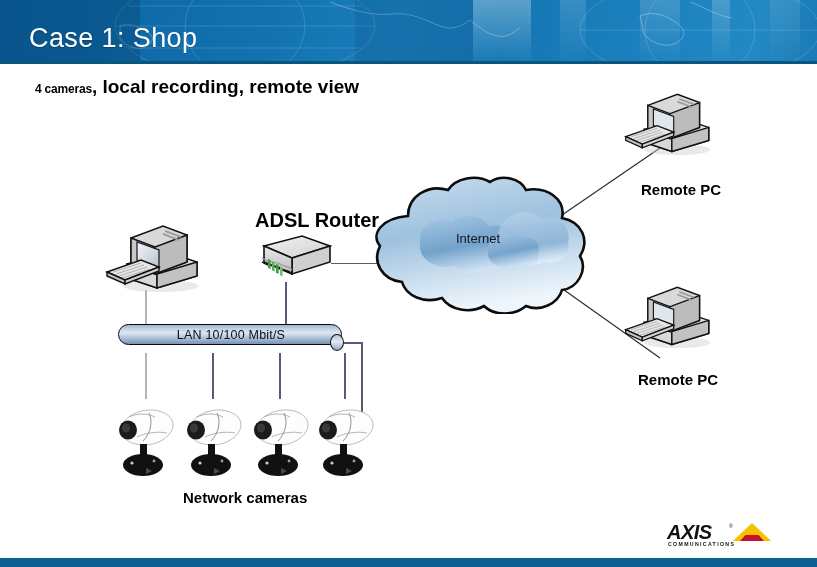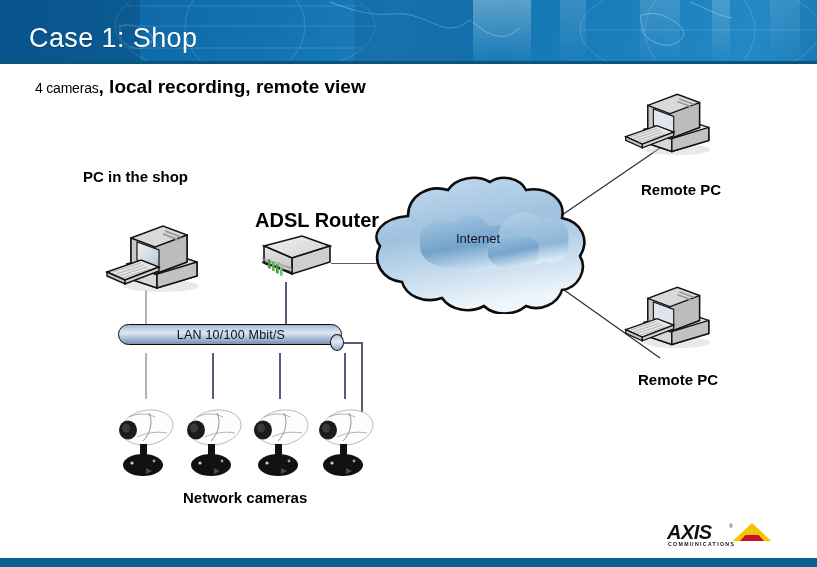--- a/index.html
+++ b/index.html
@@ -48,21 +48,21 @@
   
   .bottom-bar{
     position:absolute;left:0;top:558px;width:817px;height:9px;background:#0c5f90;
   }
 
   
   .lbl{position:absolute;color:#000;white-space:nowrap;font-weight:bold;}
   .subtitle{
     left:35px;top:76px;font-weight:normal;font-size:15px;
   }
-  .subtitle b{font-size:14px;font-weight:normal;letter-spacing:-.2px;}
+  .subtitle b{font-size:12px;font-weight:bold;letter-spacing:-.2px;}
   .subtitle .rest{font-weight:bold;font-size:19px;}
 
   .lbl-pc{left:18px;top:167px;font-size:15px;line-height:20px;text-align:center;width:235px;white-space:normal;}
   .lbl-adsl{left:255px;top:209px;font-size:20px;}
   .lbl-remote1{left:641px;top:181px;font-size:15px;}
   .lbl-remote2{left:638px;top:371px;font-size:15px;}
   .lbl-netcams{left:163px;top:489px;font-size:15px;margin-left:20px;}
 
   
   .wire{position:absolute;background:#5a5a78;}
@@ -381,21 +381,20 @@
     <ellipse cx="15" cy="31" rx="9" ry="9.5" fill="#1b1b1b"></ellipse>
     <ellipse cx="13" cy="29" rx="4" ry="4.5" fill="#3a3a3a"></ellipse>
     <rect x="27" y="45" width="7" height="16" fill="#111"></rect>
     <ellipse cx="30" cy="66" rx="20" ry="11" fill="#111"></ellipse>
     <circle cx="19" cy="64" r="1.6" fill="#fff" opacity="0.8"></circle>
     <circle cx="41" cy="62" r="1.4" fill="#fff" opacity="0.6"></circle>
     <path d="M33 69 L39 72 L33 75 Z" fill="#4a4a4a"></path>
   </svg>
 
   <div class="lbl lbl-pc">
-    <div>PC in the shop</div>
   </div>
   <div class="lbl lbl-adsl">ADSL Router</div>
   <div class="lbl lbl-remote1">Remote PC</div>
   <div class="lbl lbl-remote2">Remote PC</div>
   <div class="lbl lbl-netcams">Network cameras</div>
 
   <div class="axis-logo">
     <div class="axis-word">AXIS</div>
     <div class="axis-tm">®</div>
     <svg style="position:absolute;left:66px;top:2px;width:38px;height:18px;" viewBox="0 0 38 18">

